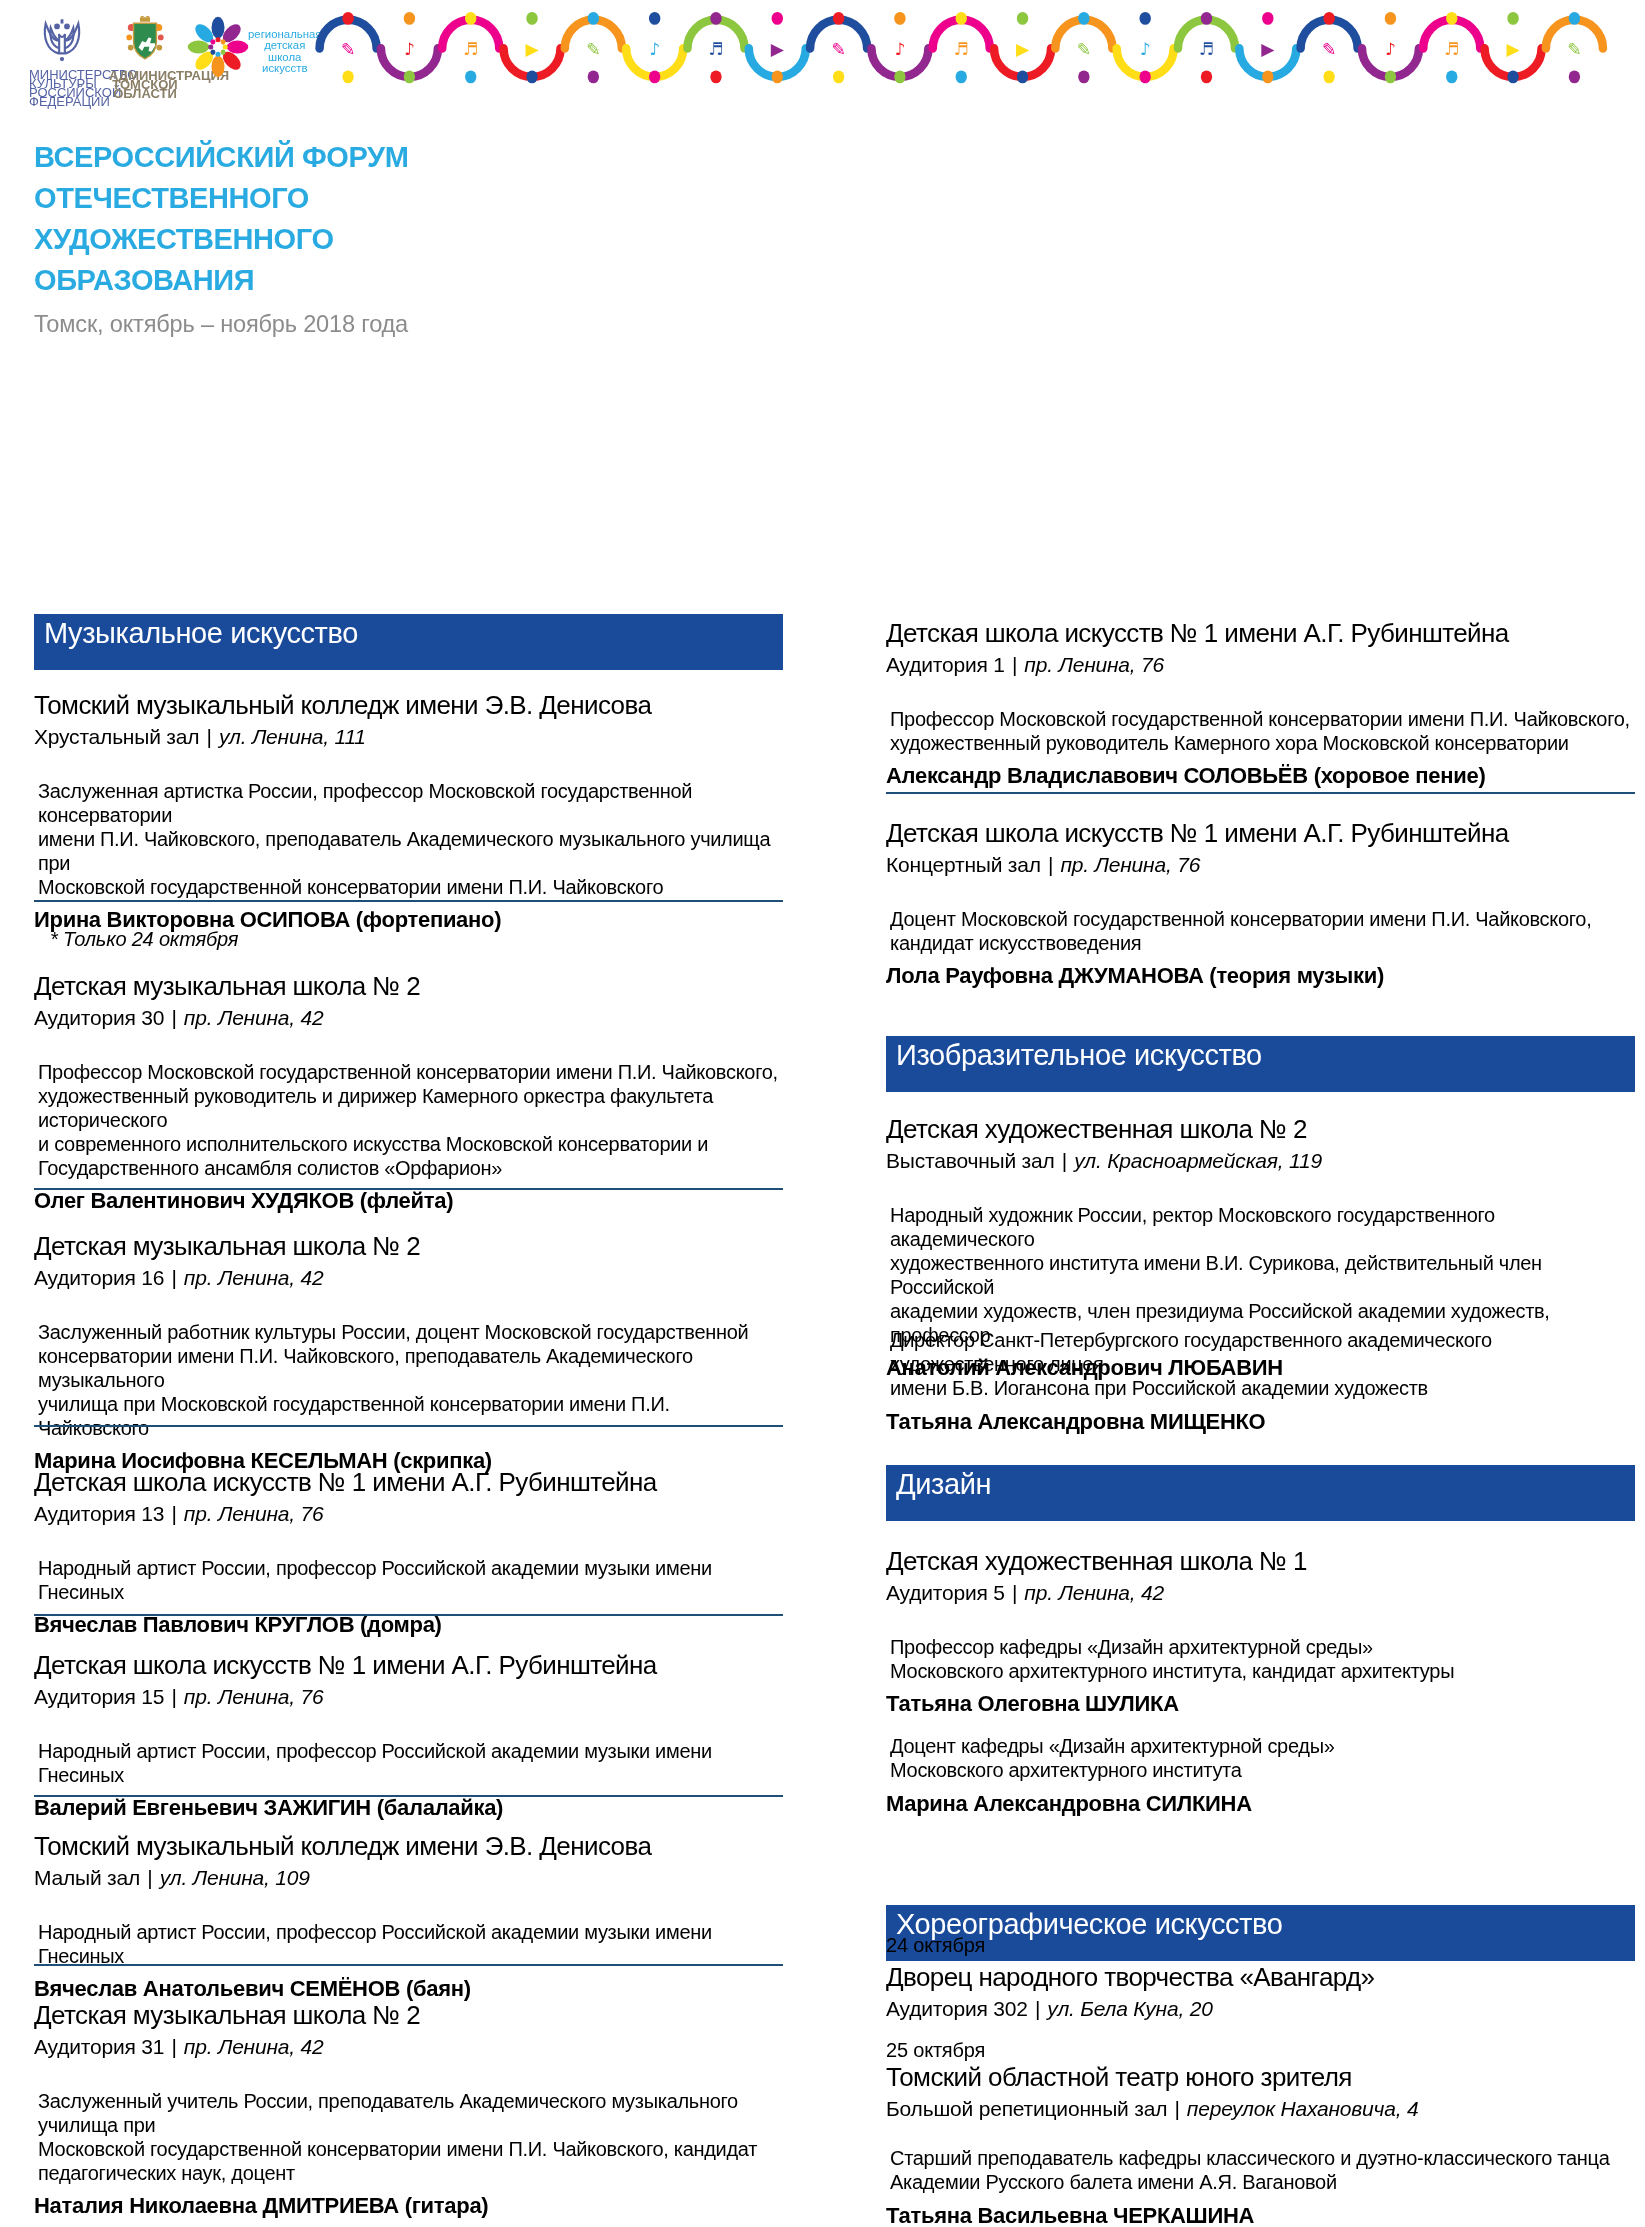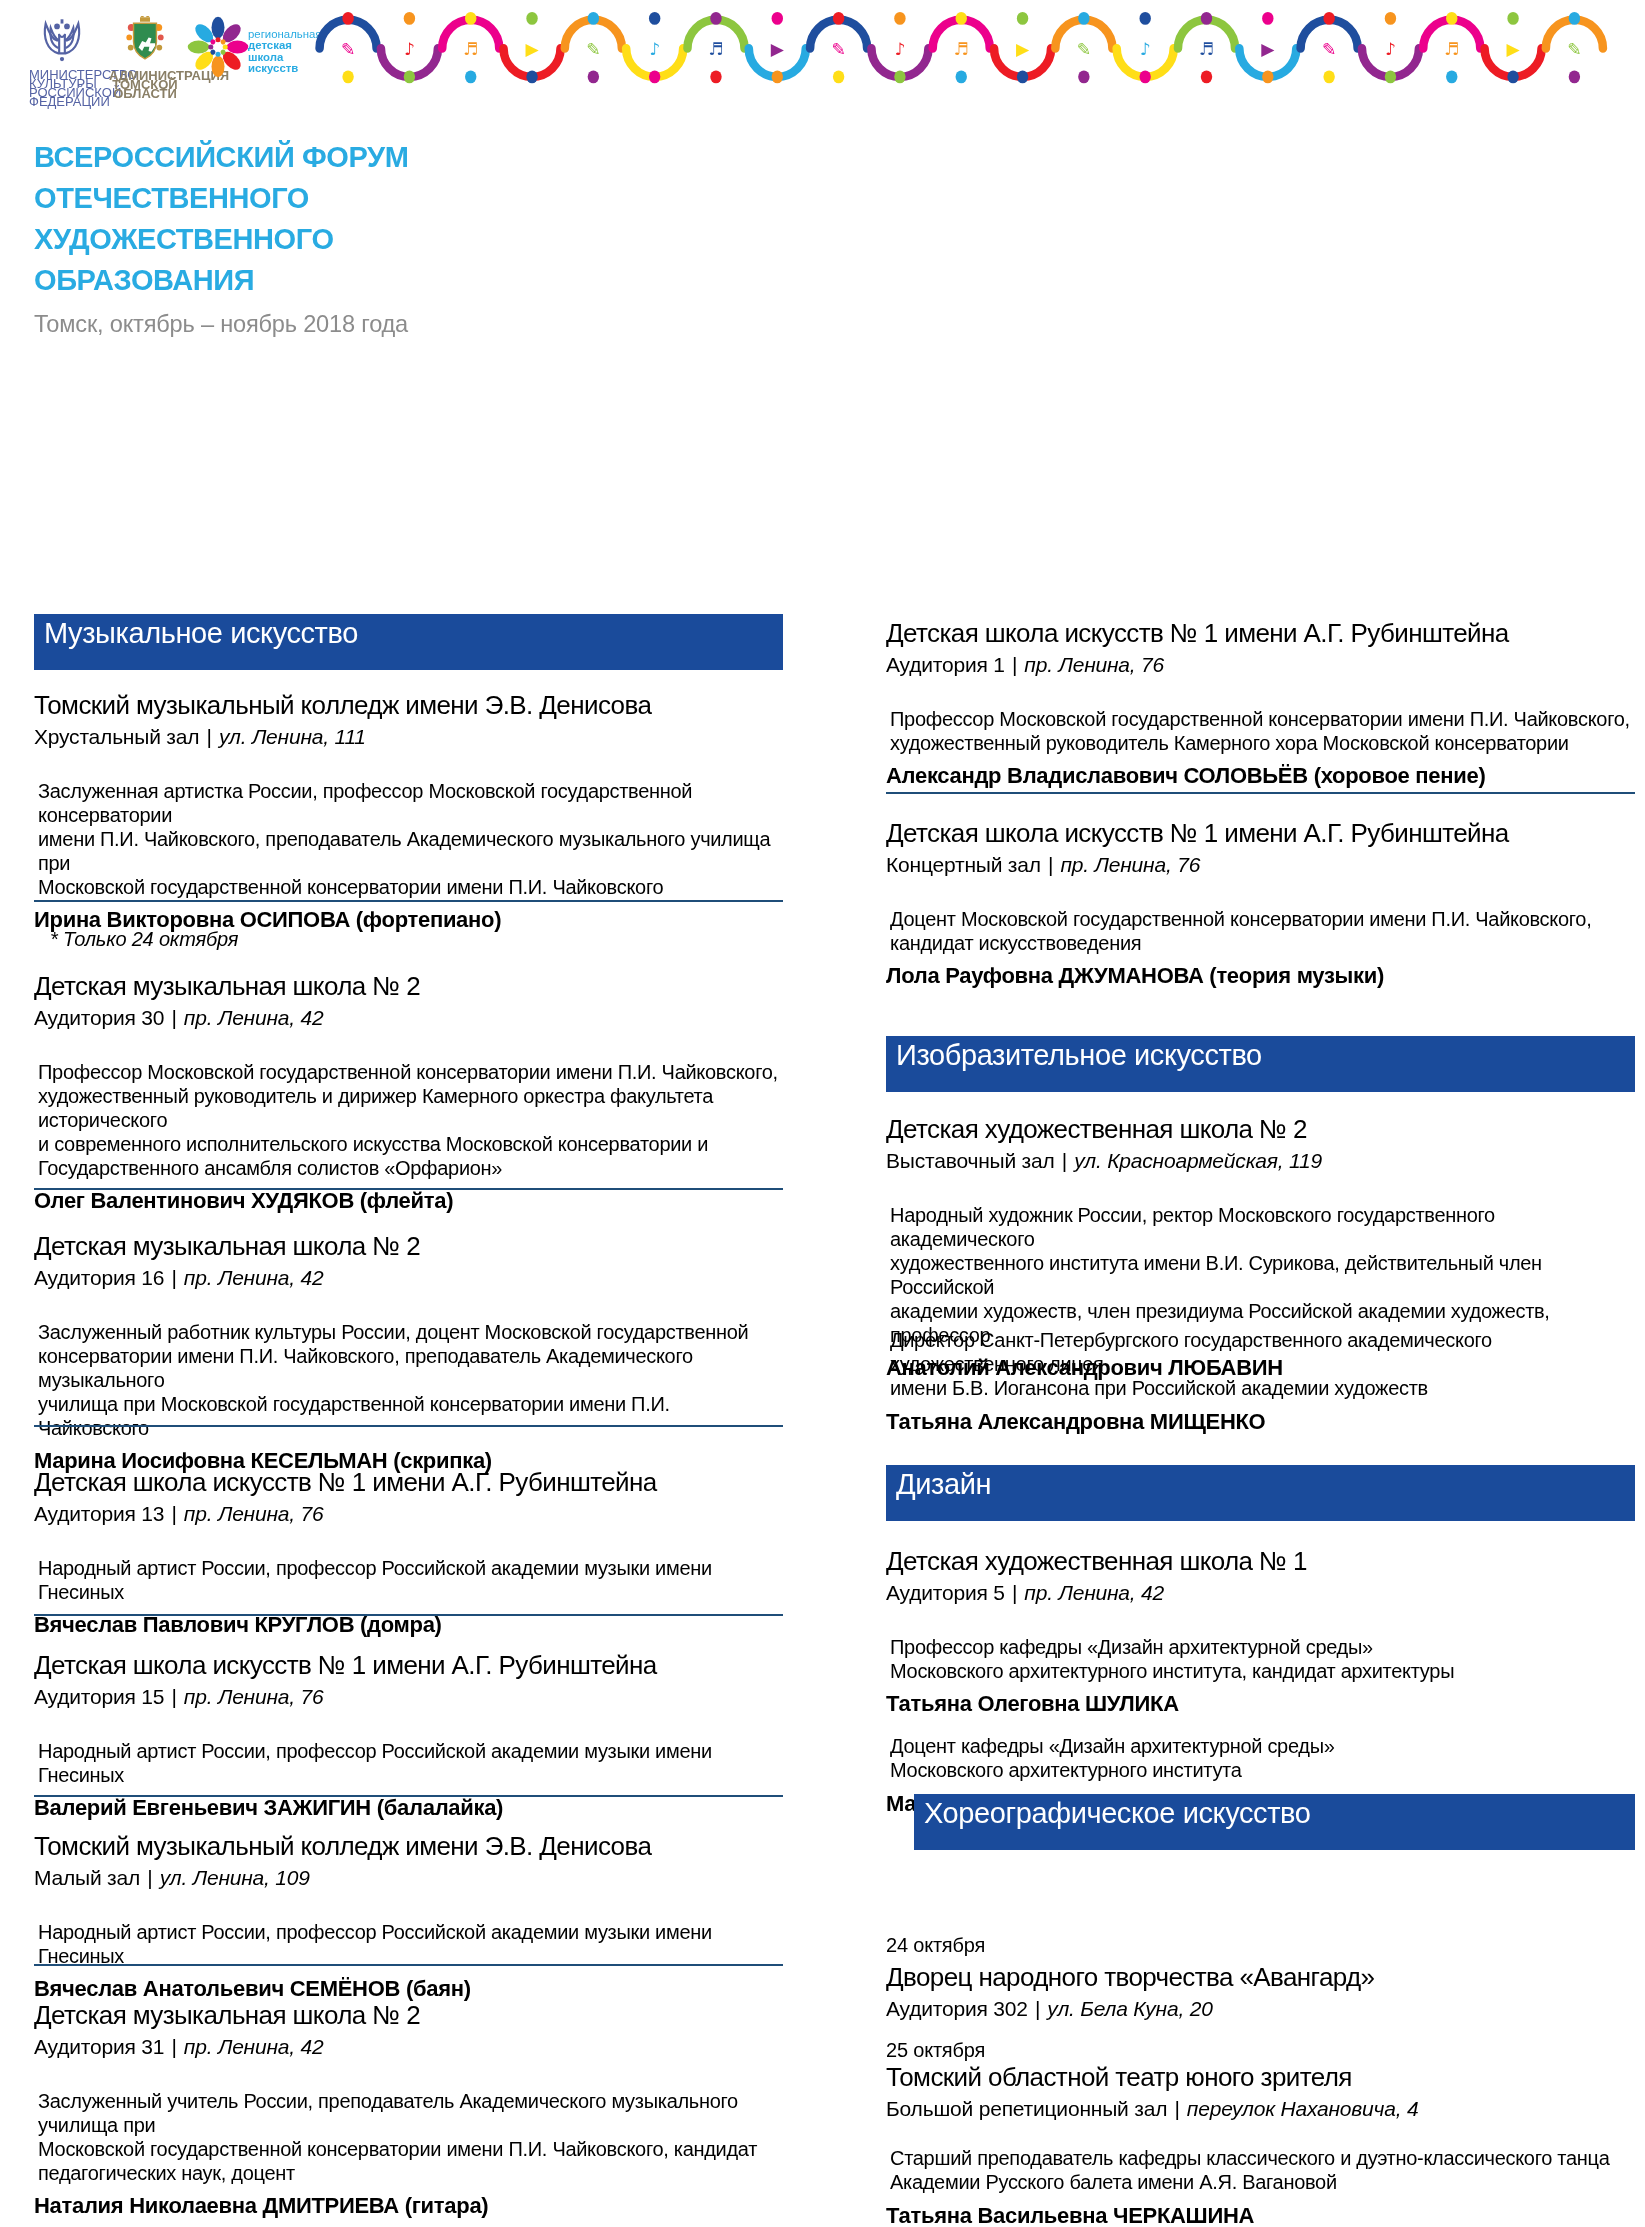--- a/index.html
+++ b/index.html
@@ -7,21 +7,21 @@
         font-family:"Liberation Sans",sans-serif;color:#000;}
   
   .logo-strip{position:absolute;left:0;top:0;width:1646px;height:107px;}
   .logo-fig{position:absolute;text-align:center;}
   .logo-cap{font-size:13px;line-height:9px;letter-spacing:0;}
   .cap-ministry{color:#5563A4;}
   .cap-tomsk{color:#8A7F66;font-weight:bold;}
   .school-text{position:absolute;left:248px;top:29px;text-align:left;color:#29ABE2;
                font-size:11.4px;line-height:11.4px;}
   .school-text .l1{font-weight:normal;}
-  .school-text .lb{font-weight:bold;}
+  .school-text .lb{font-weight:normal;text-align:center;}
   .wave-wrap{position:absolute;left:313px;top:7.2px;}
   
   .mast-left{position:absolute;left:34px;top:137px;width:444px;}
   .forum-title{color:#29ABE2;font-weight:bold;font-size:29px;line-height:41px;
                white-space:pre-line;letter-spacing:-0.4px;}
   .forum-subtitle{color:#8C8C8C;font-size:23.6px;margin-top:10px;letter-spacing:-0.2px;}
   .mast-right{position:absolute;right:36px;top:142px;width:859px;text-align:right;}
   .event-title{color:#17479E;font-weight:bold;font-size:53px;line-height:59px;letter-spacing:-0.7px;}
   .event-subtitle{color:#17479E;font-weight:bold;font-size:36px;line-height:43px;
                   margin-top:10px;letter-spacing:-0.7px;}
@@ -352,21 +352,21 @@
 Московского архитектурного института, кандидат архитектуры</p>
       <div class="person">Татьяна Олеговна ШУЛИКА</div>
     </article>
 
     <article class="block" style="top:1116px;">
       <p class="desc">Доцент кафедры «Дизайн архитектурной среды»
 Московского архитектурного института</p>
       <div class="person">Марина Александровна СИЛКИНА</div>
     </article>
 
-    <div class="block bar" style="top:1180px;margin-left:28px;">Хореографическое искусство</div>
+    <div class="block bar" style="top:1291px;">Хореографическое искусство</div>
 
     <div class="block ev-date" style="top:1320px;">24 октября</div>
     <article class="block" style="top:1349px;">
       <h4 class="venue" style="margin:0;font-weight:normal;">Дворец народного творчества «Авангард»</h4>
       <div class="room"><span>Аудитория 302</span><span class="sep">|</span><em>ул. Бела Куна, 20</em></div>
     </article>
 
     <div class="block ev-date" style="top:1425px;">25 октября</div>
     <article class="block" style="top:1449px;">
       <h4 class="venue" style="margin:0;font-weight:normal;">Томский областной театр юного зрителя</h4>

